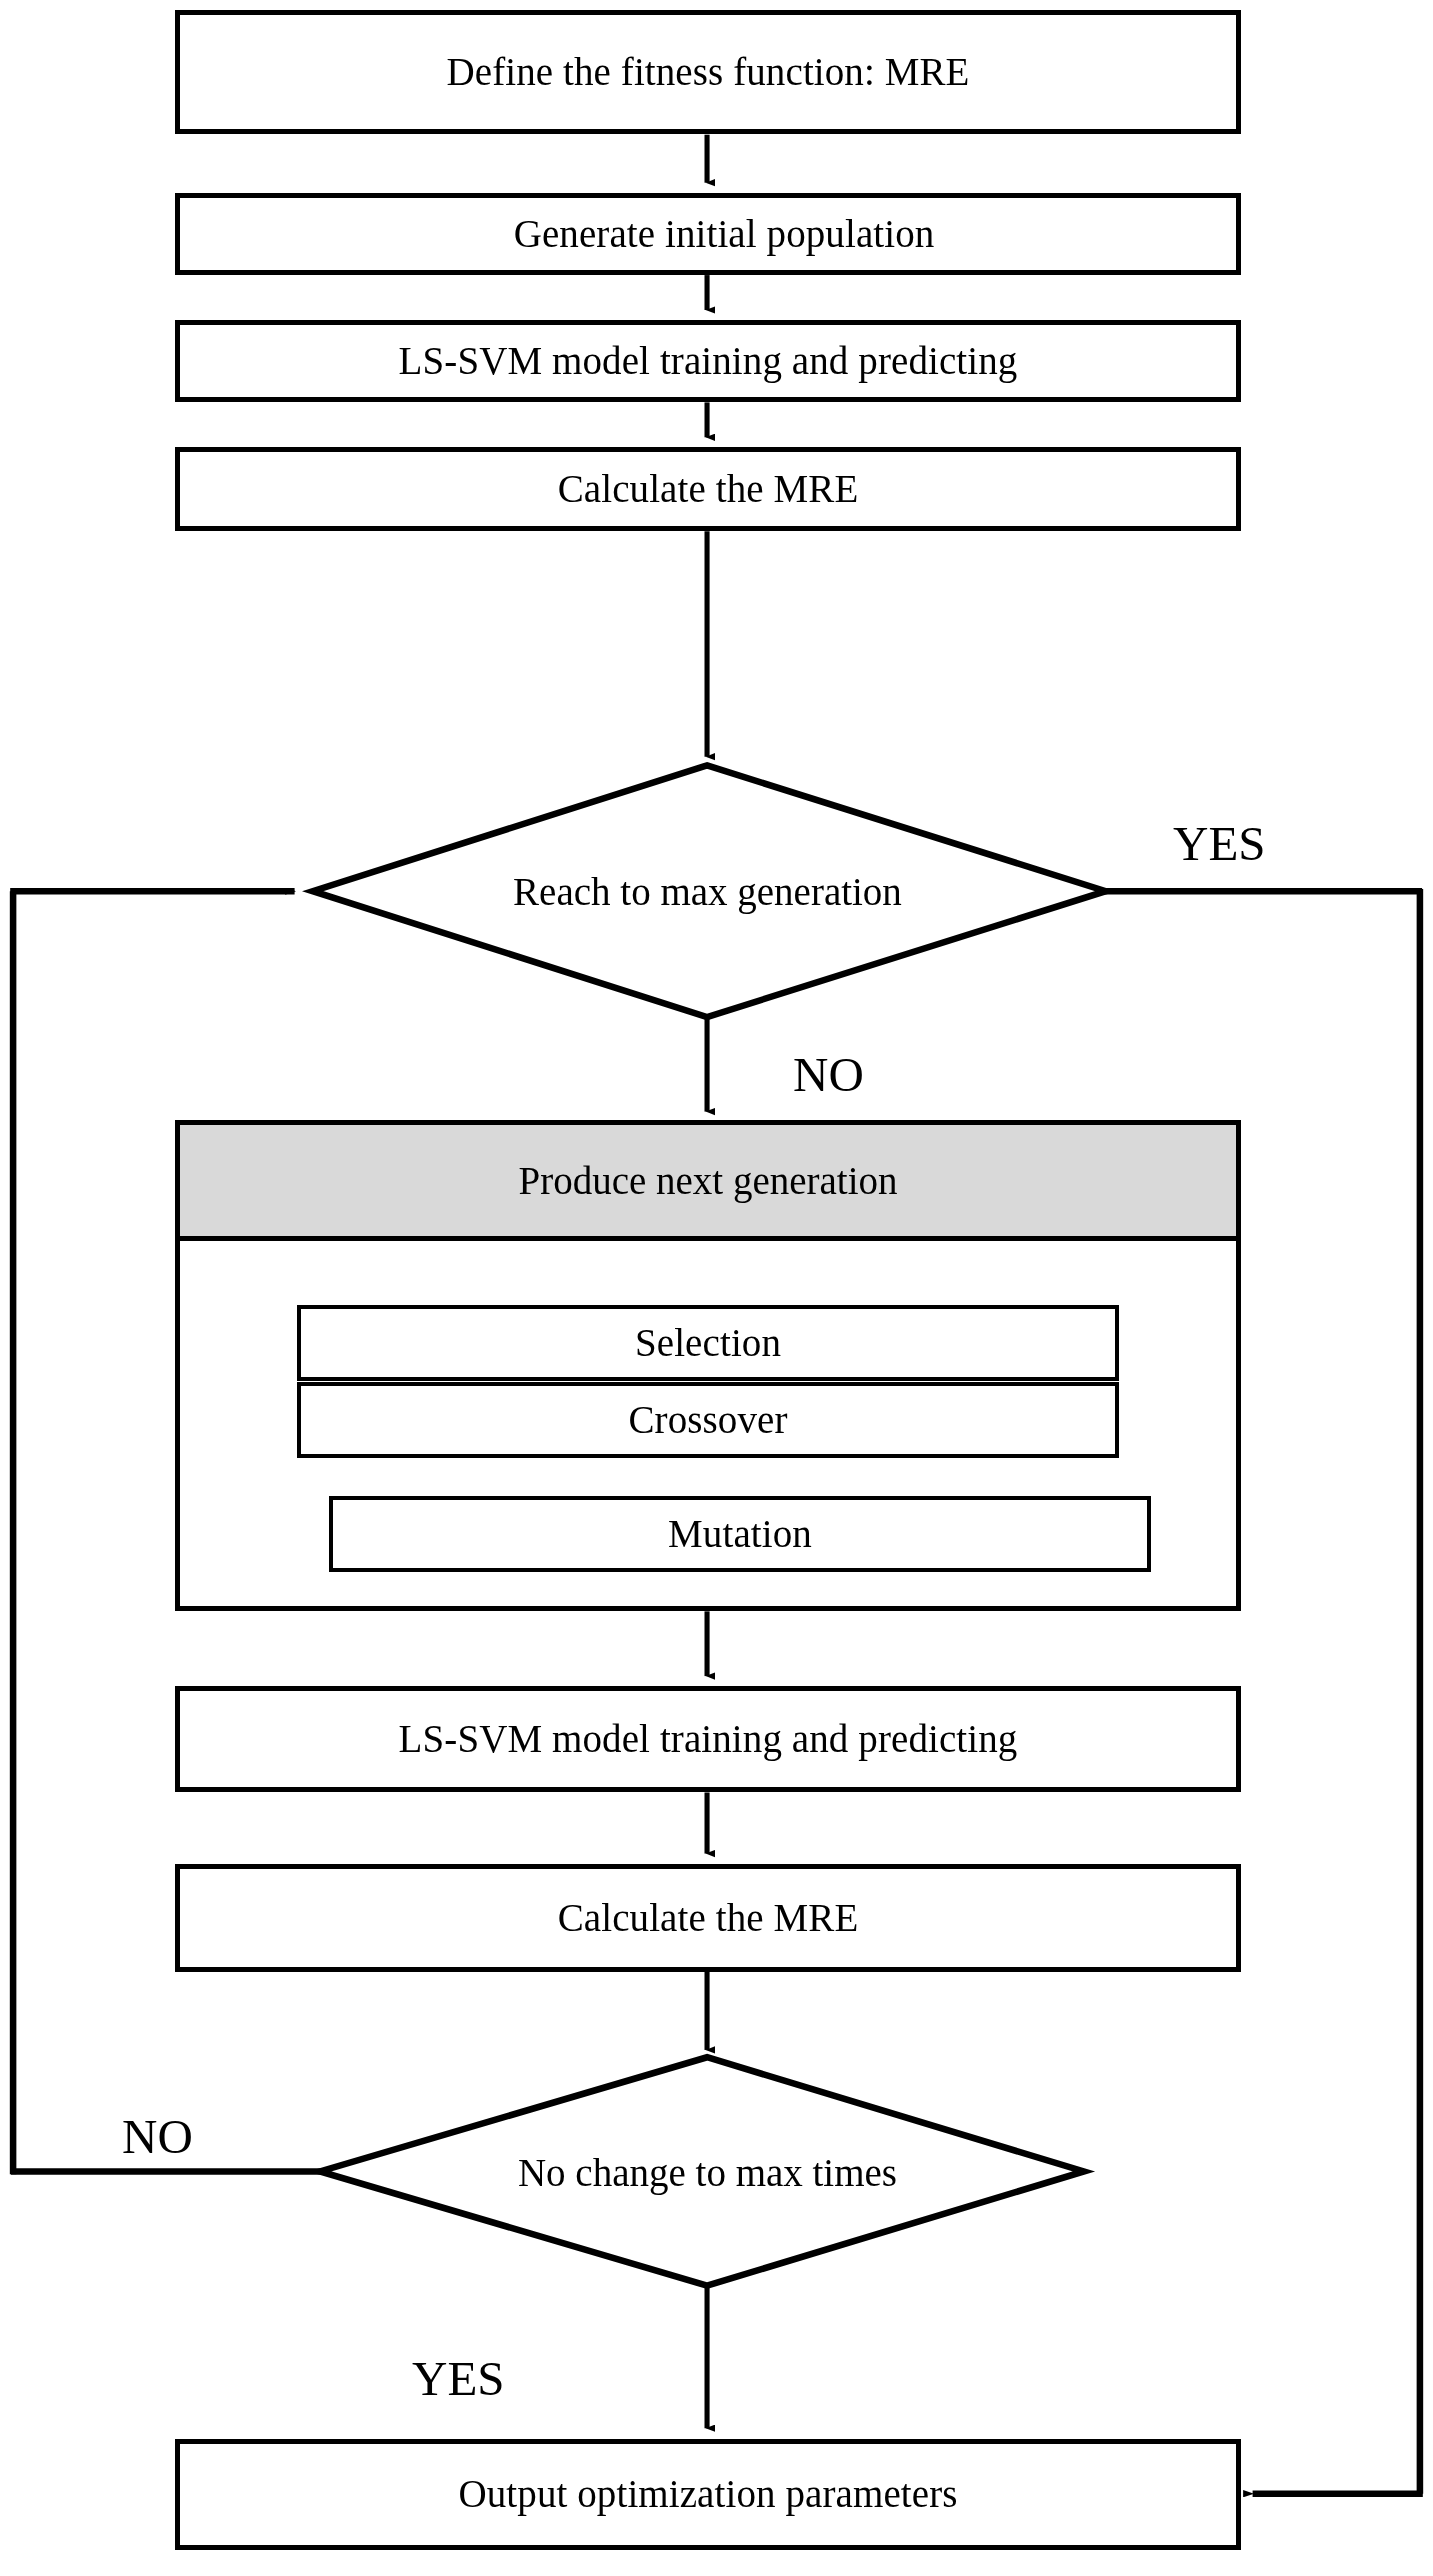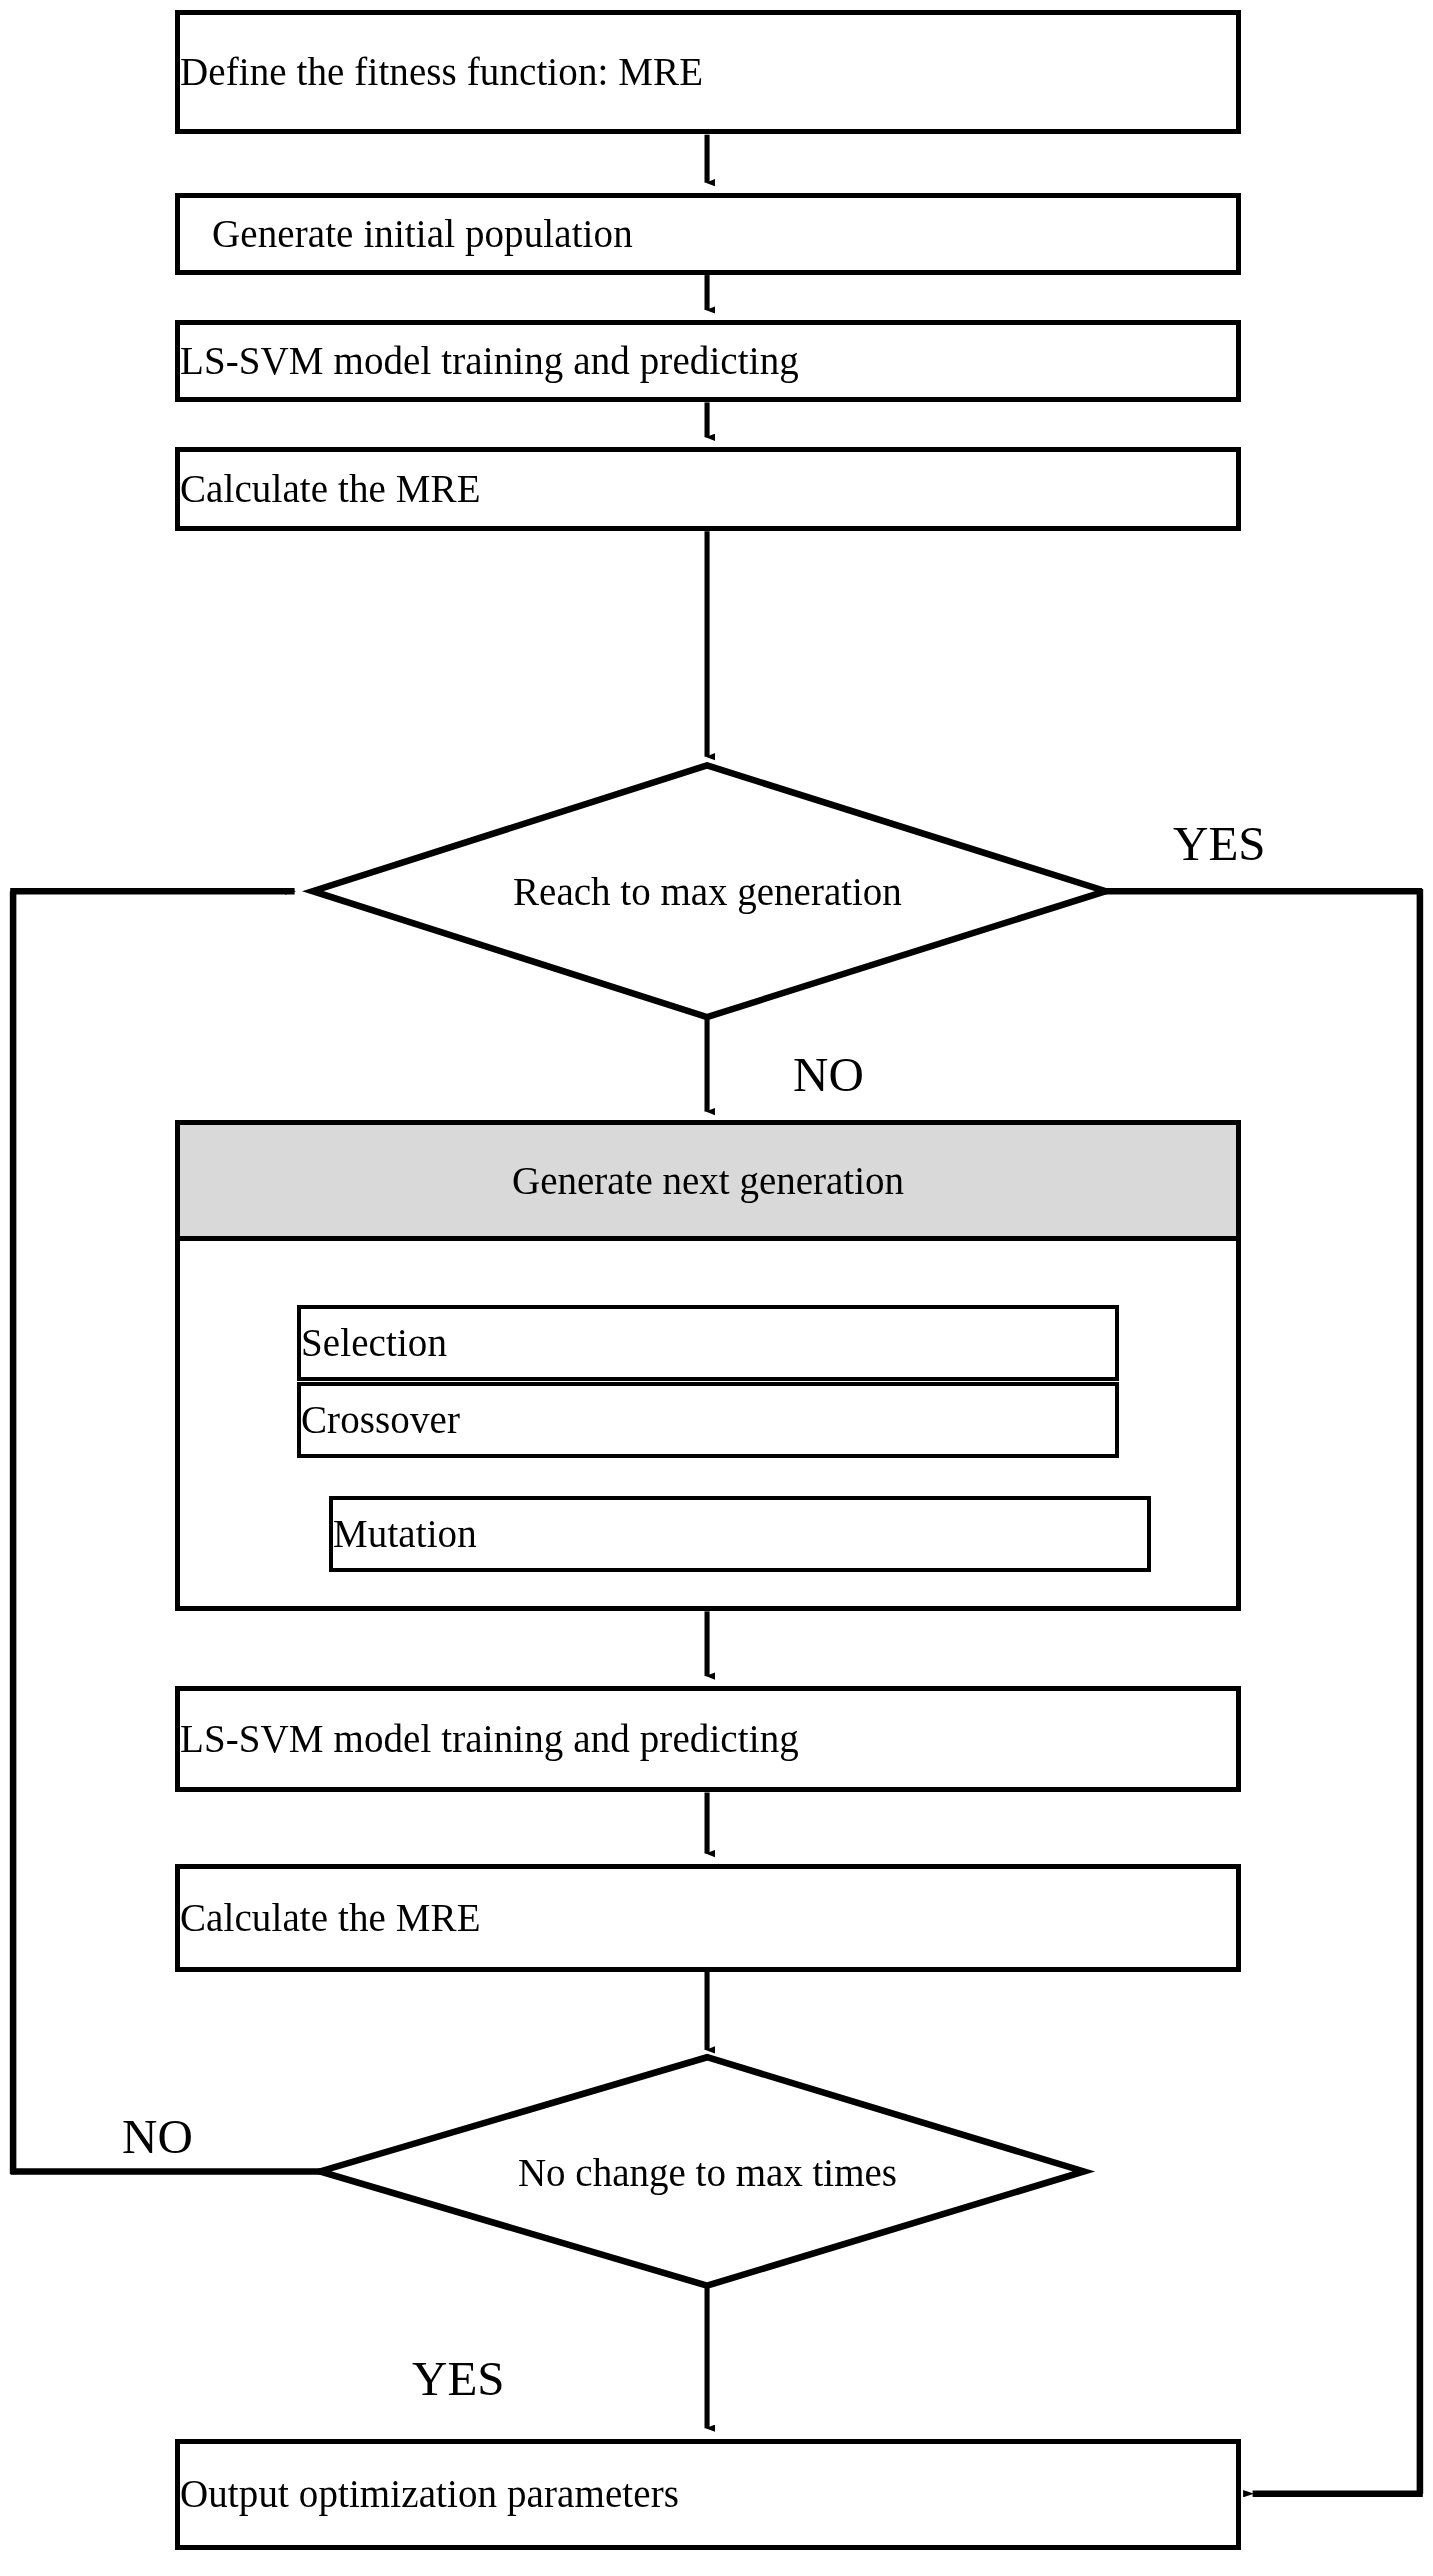--- a/index.html
+++ b/index.html
@@ -9,21 +9,21 @@
     background:#ffffff;
     overflow:hidden;
     font-family:"Liberation Serif","DejaVu Serif",serif;
   }
   .svg-layer{position:absolute;left:0;top:0;width:1433px;height:2576px;}
   .node{
     position:absolute;
     box-sizing:border-box;
     background:#ffffff;
     border:5.1px solid #000000;
-    display:flex;align-items:center;justify-content:flex-start;
+    display:flex;align-items:center;justify-content:center;
     color:#000;
     font-size:39px;
     line-height:1.05;
     white-space:nowrap;
     letter-spacing:0.1px;
   }
   .node.thin{border-width:4.4px;}
   .gray-container{
     position:absolute;
     box-sizing:border-box;
@@ -121,21 +121,21 @@
 
   <div class="edge-label" style="left:1173px;top:815px;">
     <span>YES</span>
   </div>
   <div class="edge-label" style="left:793px;top:1046px;">
     <span>NO</span>
   </div>
 
   <div class="gray-container" style="left:175px;top:1120px;width:1066px;height:491px;">
     <div class="gray-header" style="left:0px;top:0px;width:1056px;height:116px;">
-      <span>Generate next generation</span>
+      <span>Produce next generation</span>
     </div>
   </div>
 
   <div class="node thin" style="left:297px;top:1305px;width:822px;height:76px;">
     <span>Selection</span>
   </div>
 
   <div class="node thin" style="left:297px;top:1382px;width:822px;height:76px;">
     <span>Crossover</span>
   </div>

